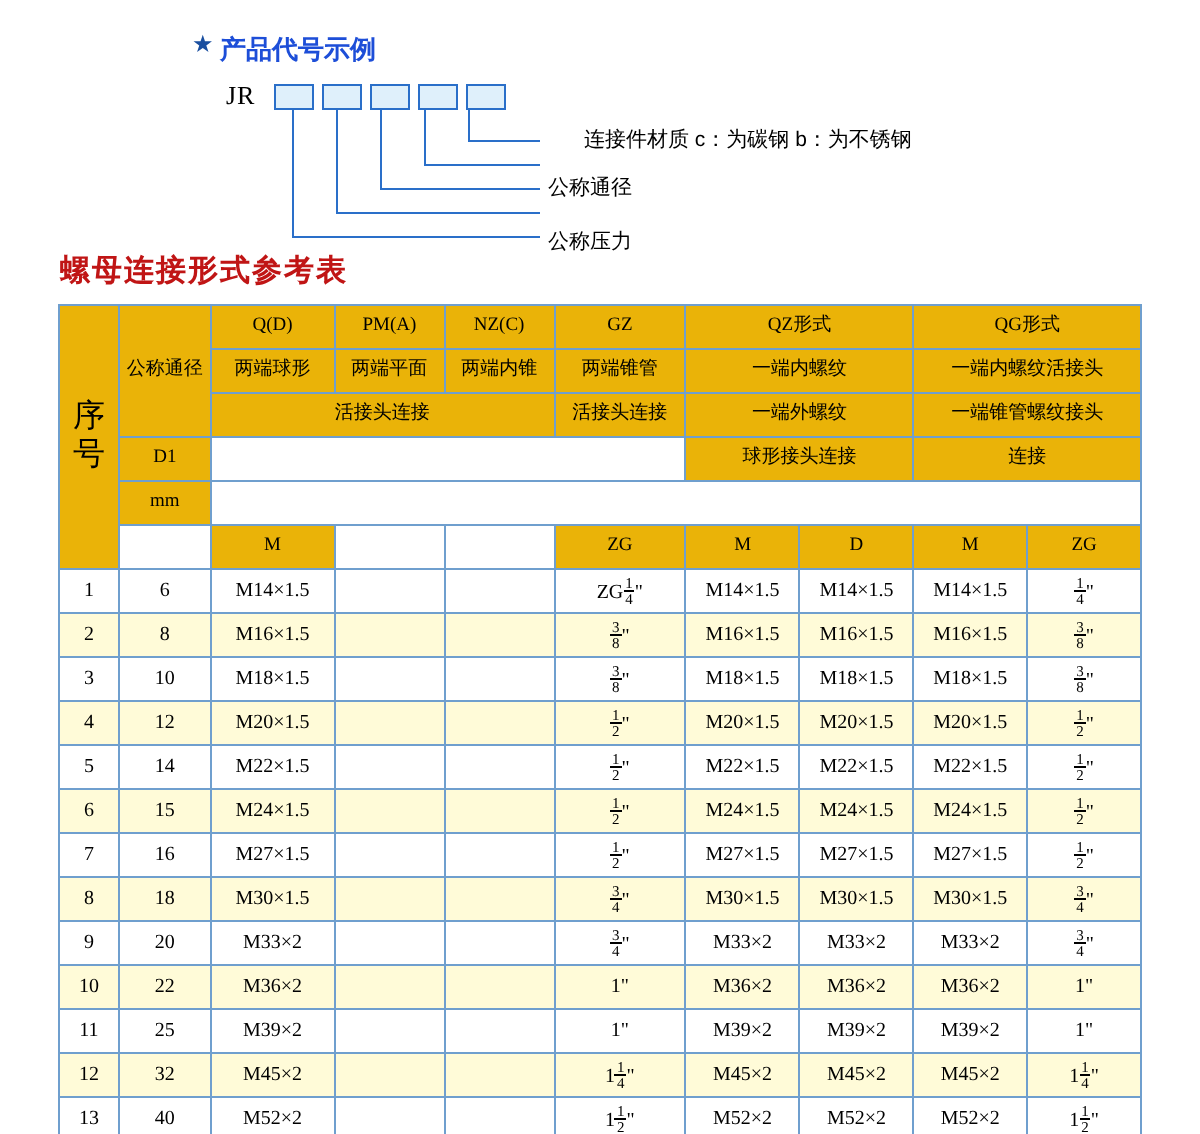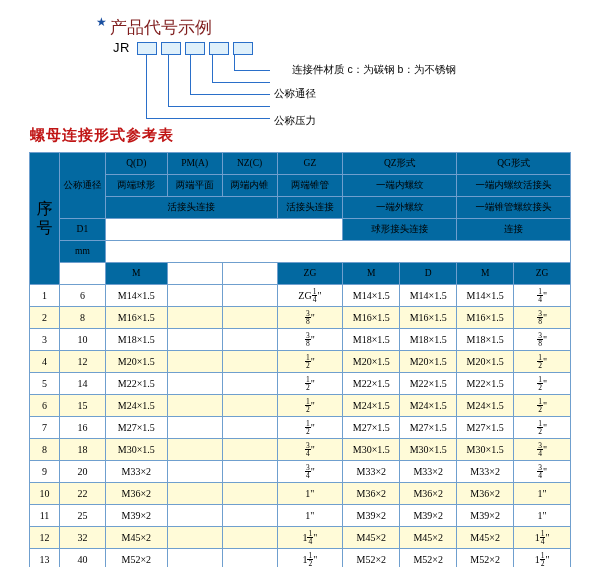--- a/index.html
+++ b/index.html
@@ -11,30 +11,30 @@
     position:relative;
     overflow:hidden;
   }
   
   .legend{
     position:absolute;left:0;top:0;width:600px;height:132px;
   }
   .legend-title{
     position:absolute;left:110px;top:16px;
     font-family:"Liberation Sans", sans-serif;
-    font-size:17px;font-weight:normal;color:#7f1d1d;
+    font-size:13px;font-weight:bold;color:#1d4ed8;
     white-space:nowrap;
   }
   .star{
     position:absolute;left:96px;top:16px;
     color:#1a4fa0;font-size:12px;line-height:12px;
   }
   .jr{
     position:absolute;left:113px;top:40px;
-    font-family:Liberation Sans, sans-serif;
+    font-family:Liberation Serif, serif;
     font-size:13px;letter-spacing:.5px;
   }
   .code-boxes{
     position:absolute;left:137px;top:42px;
     display:flex;gap:4px;
   }
   .code-boxes span{
     display:block;width:18px;height:11px;
     border:1px solid #2a6fc9;background:#dff0fb;
   }
@@ -63,21 +63,21 @@
     font-family:"Liberation Serif", serif;
   }
   table.main td,table.main th{
     border:1px solid #6f9fce;
     text-align:center;
     vertical-align:middle;
     padding:1px 1px;
     height:19px;
     line-height:1.15;
   }
-  .hdr{background:#0369a1;font-weight:normal;}
+  .hdr{background:#eab308;font-weight:normal;}
   .hdr-cn{font-family:"Liberation Sans", sans-serif;font-size:9.5px;}
   .vert{
     font-family:"Liberation Sans", sans-serif;
     font-size:16px;
     line-height:1.05;
     width:22px;
   }
   .row-a td{background:#ffffff;}
   .row-b td{background:#fffbd8;}
   .num{font-family:"Liberation Serif", serif;font-size:10px;}

